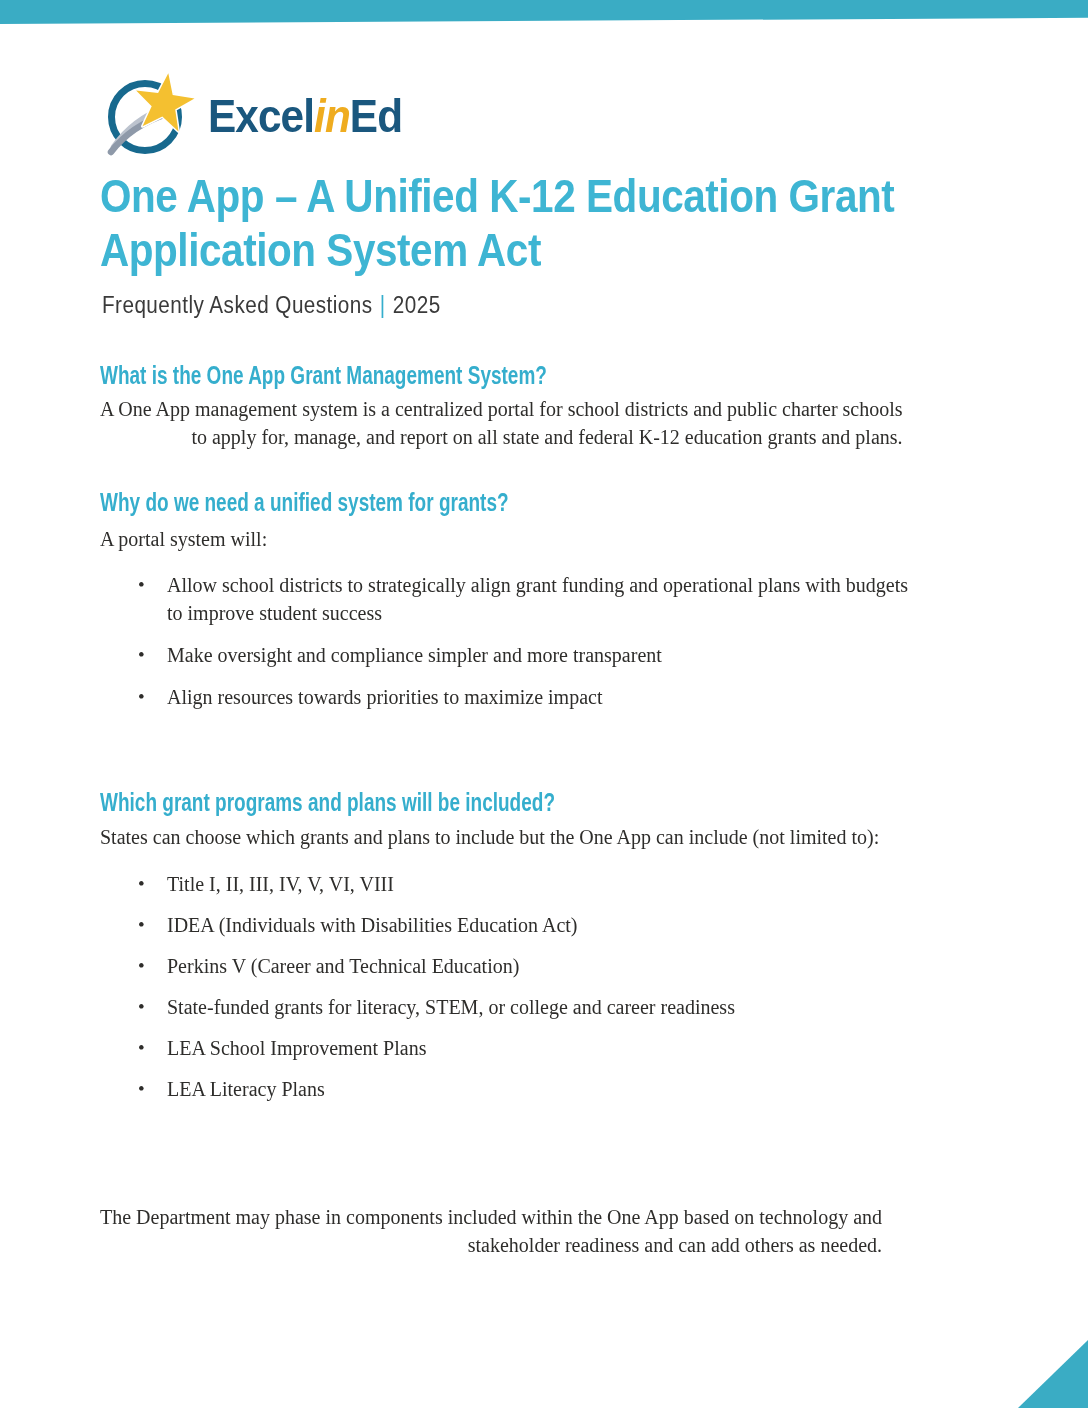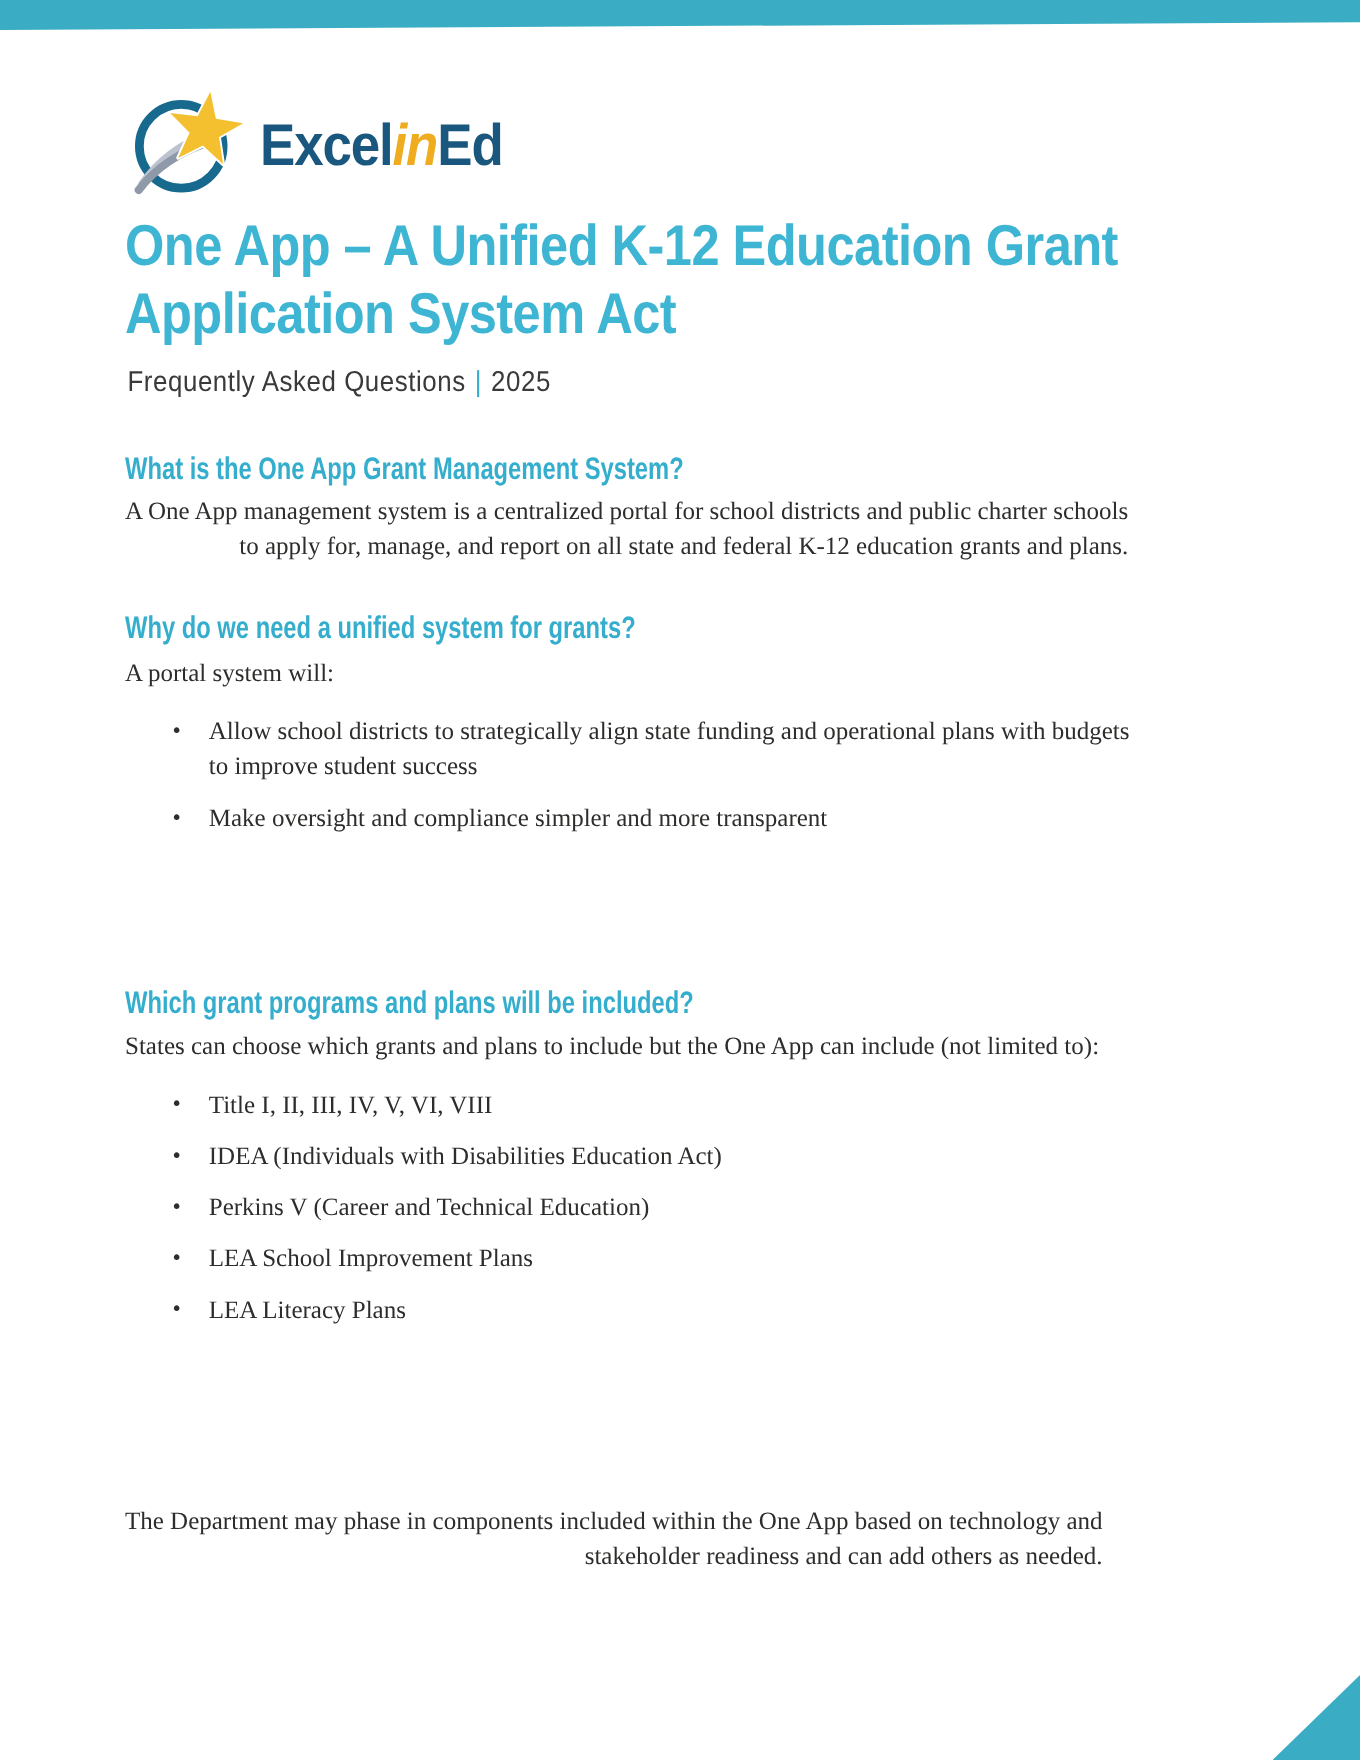--- a/index.html
+++ b/index.html
@@ -102,34 +102,36 @@
       <div>A One App management system is a centralized portal for school districts and public charter schools</div>
       <div>to apply for, manage, and report on all state and federal K-12 education grants and plans.</div>
     </div>
 
     <div class="heading" style="top:487px;">Why do we need a unified system for grants?</div>
     <div class="body-text" style="top:525px;">
       <div>A portal system will:</div>
     </div>
     <ul class="bullets gap14" style="top:571px;">
       <li>
-        <div>Allow school districts to strategically align state funding and operational plans with budgets</div>
+        <div>Allow school districts to strategically align grant funding and operational plans with budgets</div>
         <div>to improve student success</div>
       </li>
       <li>Make oversight and compliance simpler and more transparent</li>
+      <li>Align resources towards priorities to maximize impact</li>
     </ul>
 
     <div class="heading" style="top:787px;">Which grant programs and plans will be included?</div>
     <div class="body-text" style="top:823px;">
       <div>States can choose which grants and plans to include but the One App can include (not limited to):</div>
     </div>
     <ul class="bullets" style="top:870px;">
       <li>Title I, II, III, IV, V, VI, VIII</li>
       <li>IDEA (Individuals with Disabilities Education Act)</li>
       <li>Perkins V (Career and Technical Education)</li>
+      <li>State-funded grants for literacy, STEM, or college and career readiness</li>
       <li>LEA School Improvement Plans</li>
       <li>LEA Literacy Plans</li>
     </ul>
     <div class="body-text" style="top:1203px;">
       <div>The Department may phase in components included within the One App based on technology and</div>
       <div>stakeholder readiness and can add others as needed.</div>
     </div>
 
   </div>
 

